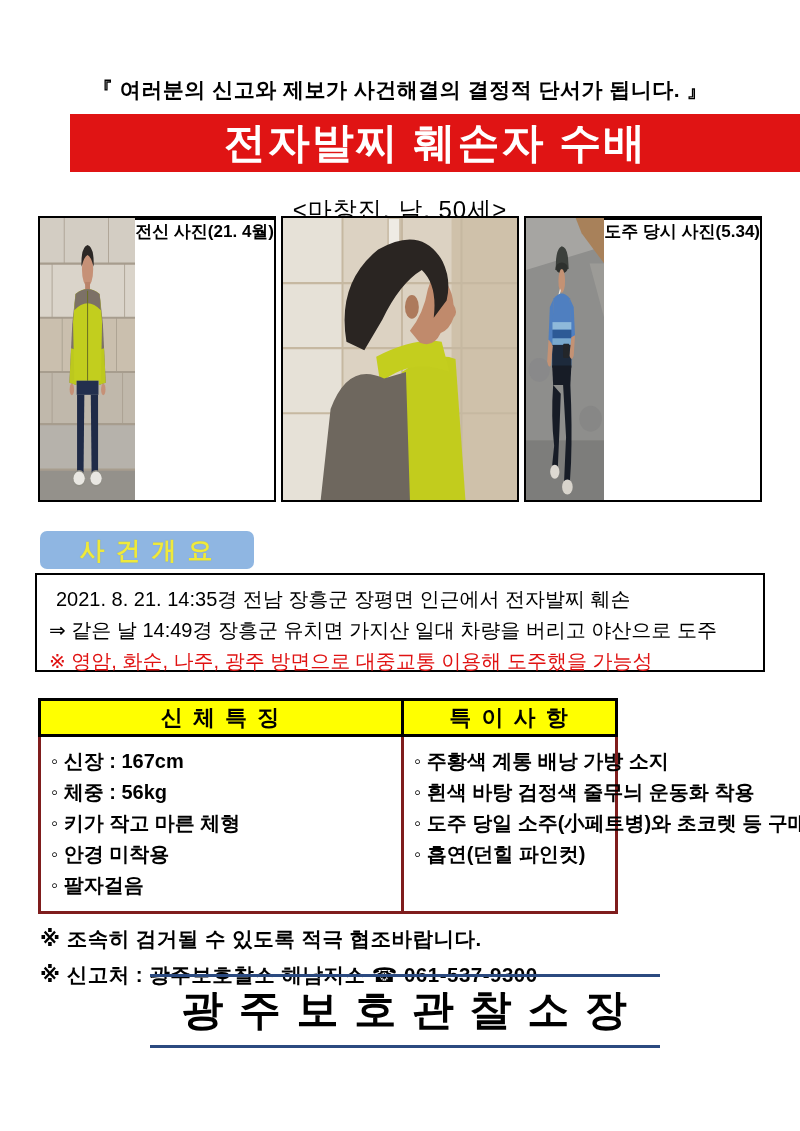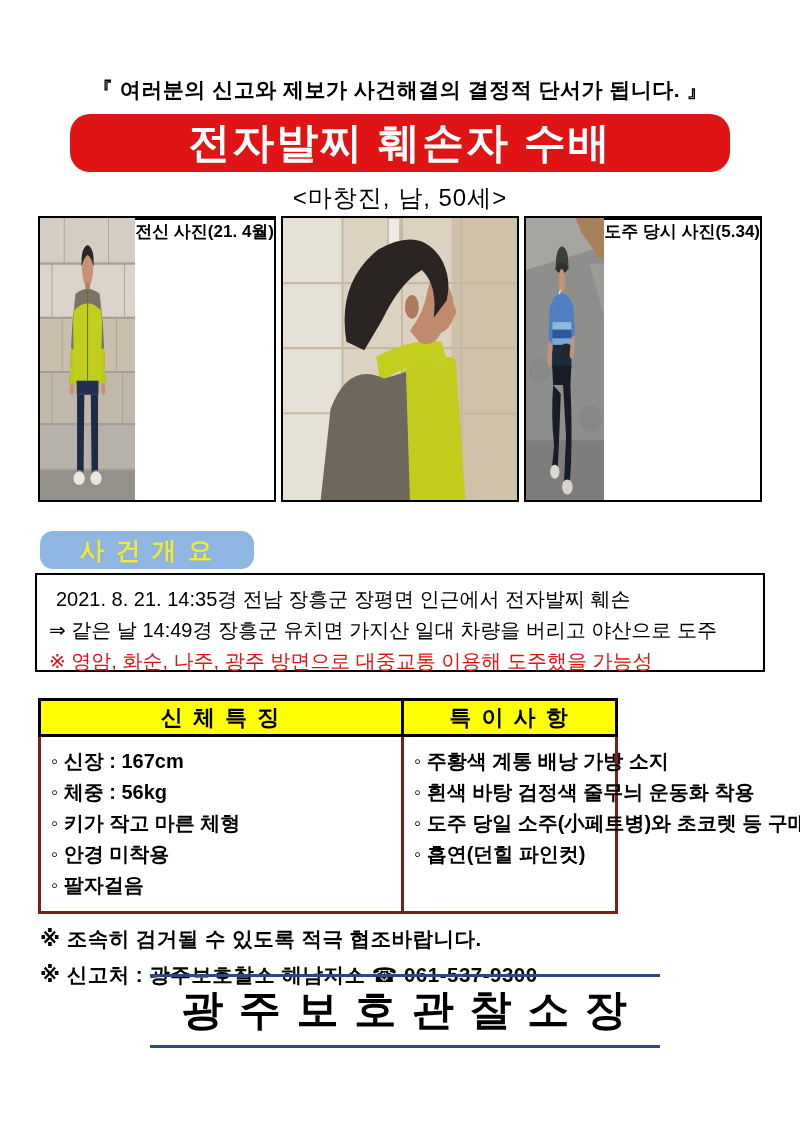--- a/index.html
+++ b/index.html
@@ -6,46 +6,46 @@
   .page{
     position:relative;width:800px;height:1131px;background:#ffffff;
     font-family:"Liberation Sans","DejaVu Sans",sans-serif;color:#000;
     overflow:hidden;margin:0 auto;
   }
   .quote{
     position:absolute;top:76px;left:0;width:100%;text-align:center;
     font-size:21px;font-weight:bold;letter-spacing:0.5px;
   }
   .banner{
-    position:absolute;top:114px;left:70px;width:660px;height:58px;
-    background:#e01414;border-radius:20px;
+    position:absolute;top:114px;left:70px;width:731px;height:58px;
+    background:#e01414;border-radius:0;
     display:flex;align-items:center;justify-content:center;
     color:#ffffff;font-size:42px;font-weight:bold;letter-spacing:2px;
   }
   .subject{
-    position:absolute;top:182px;left:0;width:100%;text-align:center;
+    position:absolute;top:194px;left:0;width:100%;text-align:center;
     font-size:24px;font-weight:500;letter-spacing:1px;
   }
   .photos{
     position:absolute;top:216px;left:38px;width:724px;height:286px;
     display:flex;gap:5px;
   }
   .photo-card{
     flex:1;border:2px solid #000;display:flex;
     background:#fff;box-sizing:border-box;
   }
   .photo-area{flex:1;overflow:hidden;line-height:0;}
   .photo-area svg{width:100%;height:100%;display:block;}
   .photo-caption{
     border-top:2px solid #000;height:24px;line-height:24px;
     text-align:center;font-size:17px;font-weight:bold;background:#fff;
   }
   .event-badge{
     position:absolute;top:531px;left:40px;width:214px;height:38px;
-    background:#8fb6e2;border-radius:13px;
+    background:#8fb6e2;border-radius:7px;
     display:flex;align-items:center;justify-content:center;
     color:#efe93b;font-size:25px;font-weight:bold;letter-spacing:2px;
     text-shadow:0 0 1px #6f94bd;
   }
   .event-box{
     position:absolute;top:573px;left:35px;width:730px;height:99px;
     border:2px solid #000;box-sizing:border-box;
     padding:9px 10px 0 12px;
     font-size:20px;font-weight:normal;line-height:31px;white-space:nowrap;
   }

